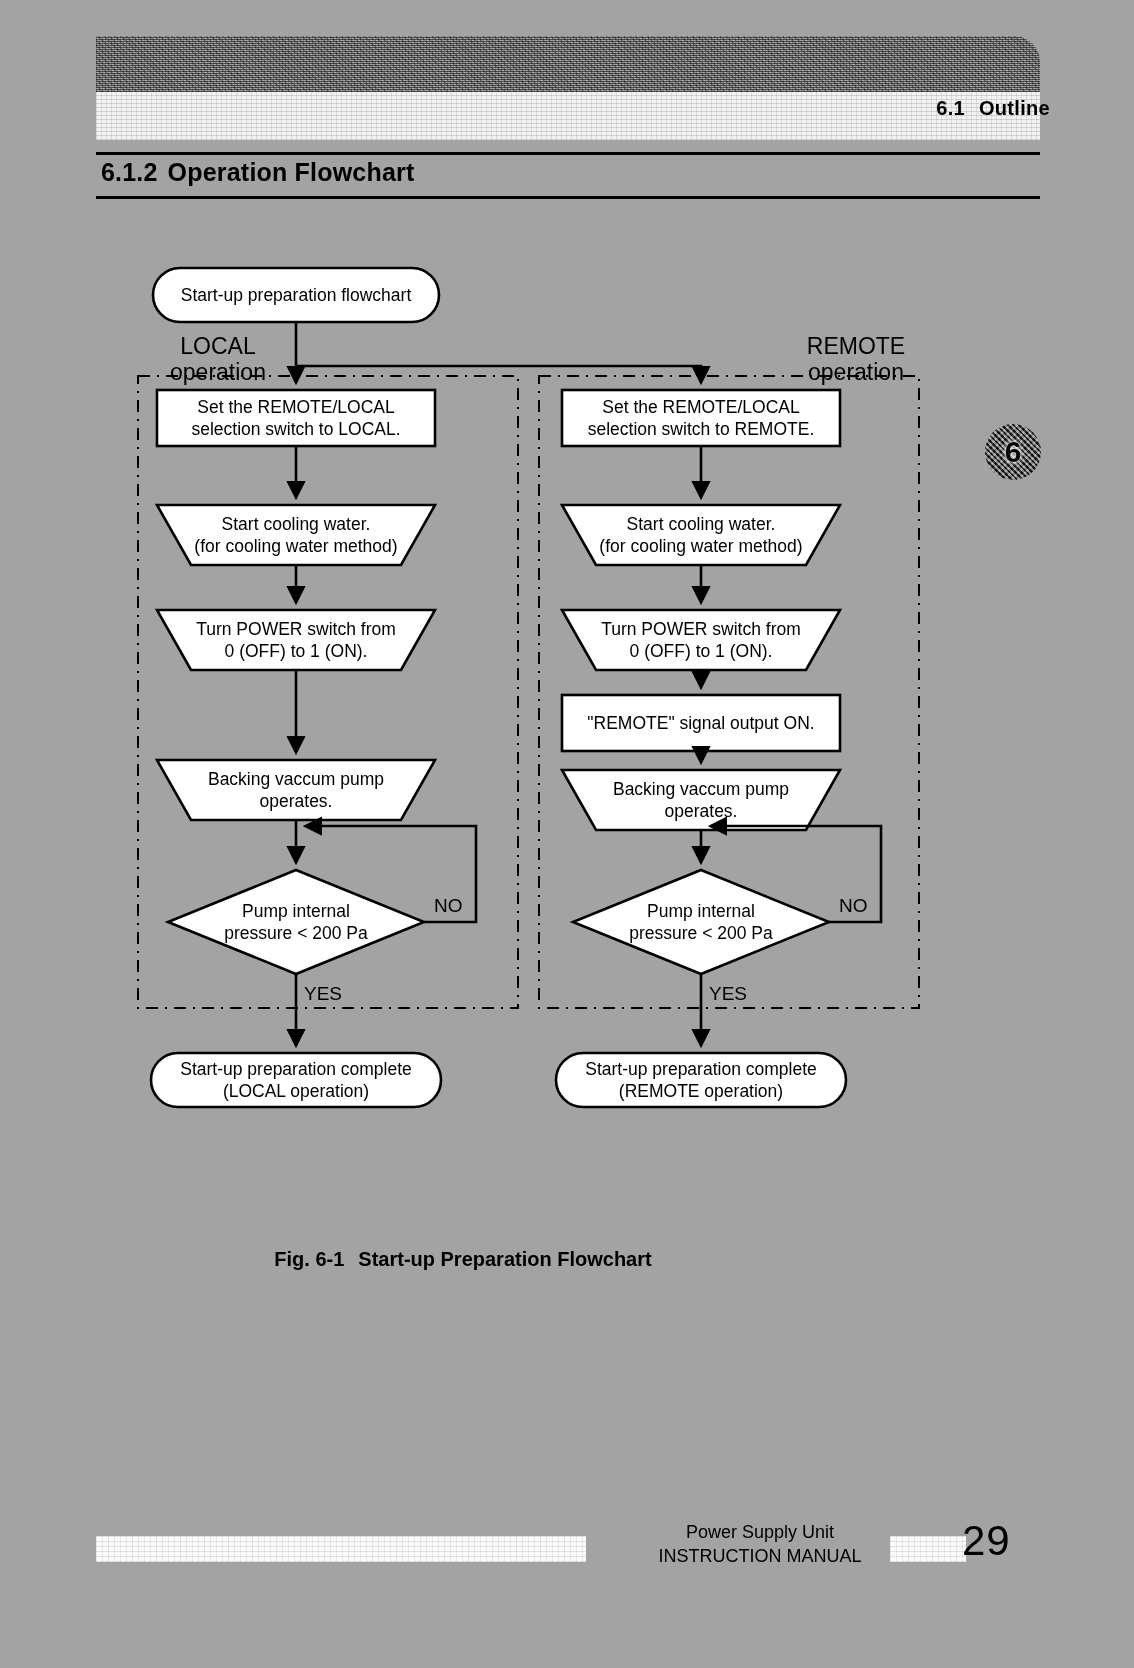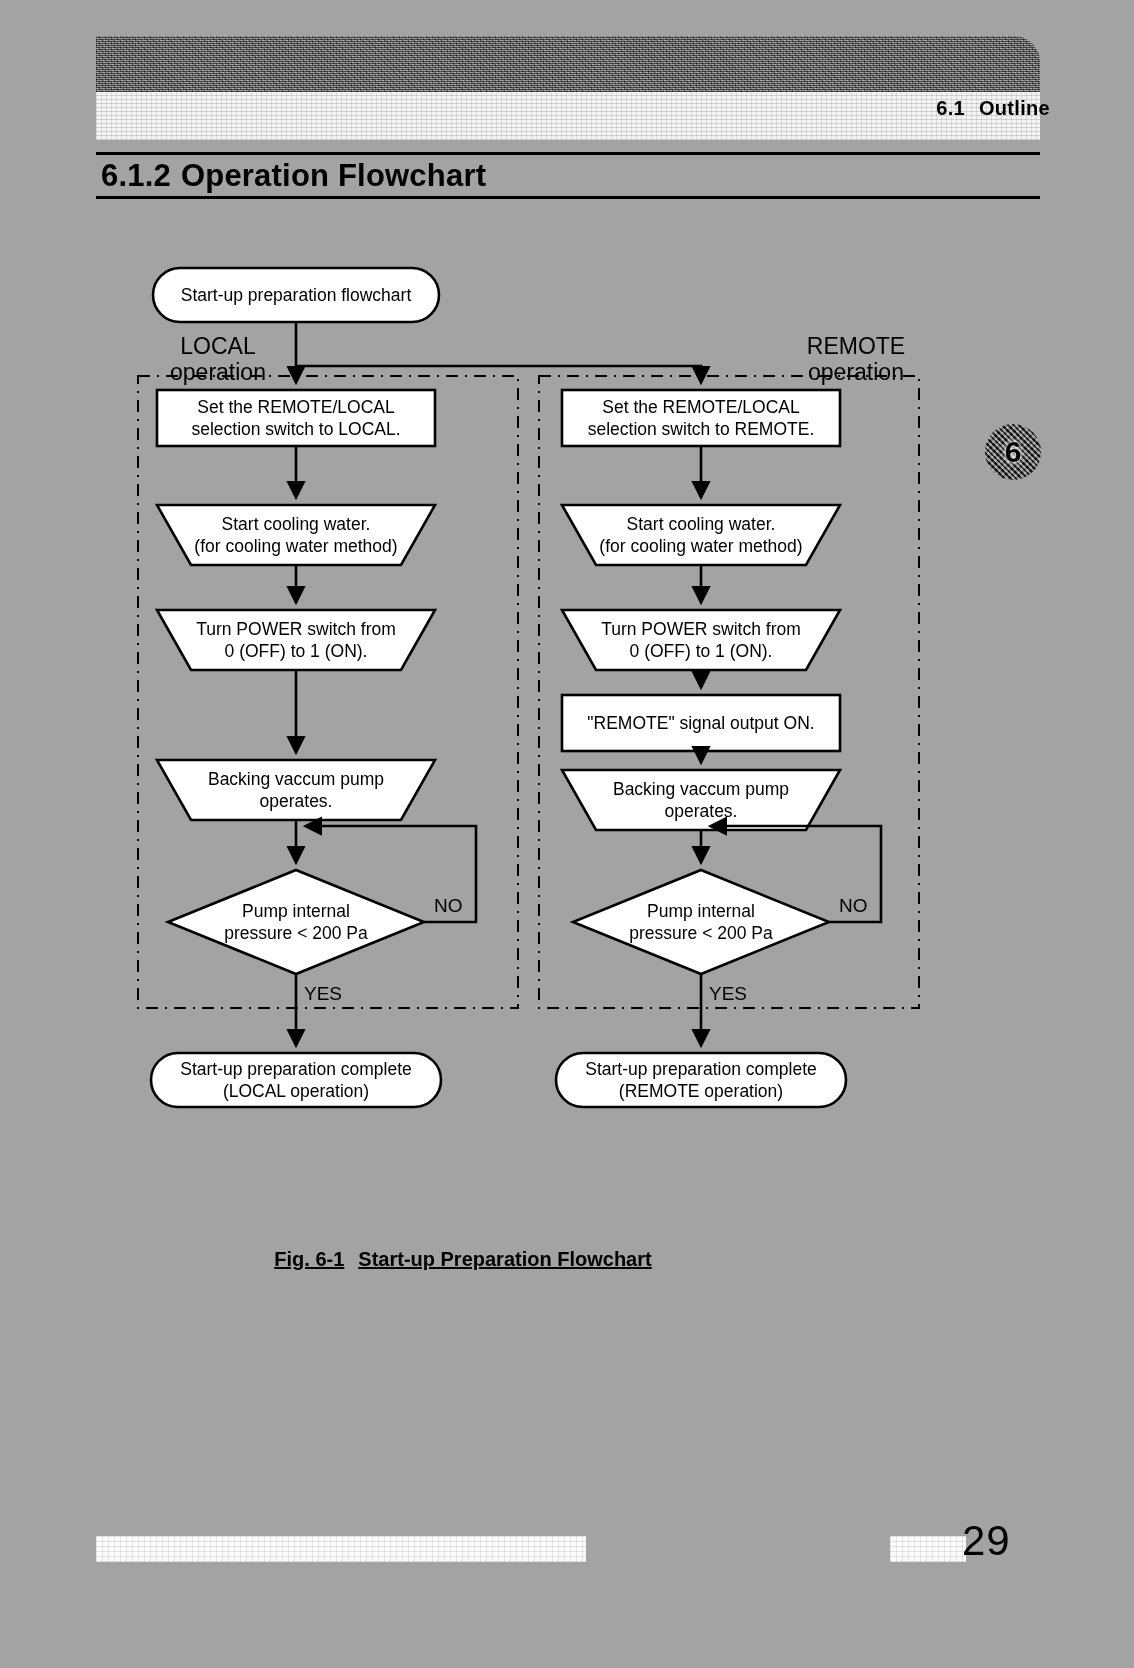--- a/index.html
+++ b/index.html
@@ -62,21 +62,21 @@
     left: 96px;
     width: 944px;
     background: #000;
   }
   .rule-top   { top: 152px; height: 3px; }
   .rule-bot   { top: 196px; height: 3px; }
   .section-title {
     position: absolute;
     left: 101px;
     top: 158px;
-    font-size: 31px;
+    font-size: 25px;
     font-weight: bold;
     letter-spacing: .2px;
     white-space: nowrap;
   }
   .section-title .sec-num { margin-right: 10px; }
 
   
   .chapter-tab {
     position: absolute;
     left: 985px;
@@ -122,21 +122,20 @@
 
   
   .caption {
     position: absolute;
     left: 0;
     top: 1248px;
     width: 926px;
     text-align: center;
     font-size: 20px;
     font-weight: bold;
-    text-decoration: underline;
     white-space: nowrap;
   }
   .caption .fignum { margin-right: 14px; }
 
   
   .footer-speckle {
     position: absolute;
     top: 1536px;
     height: 26px;
     background-color: #fbfbfb;
@@ -246,15 +245,19 @@
         </g>
     </svg>
   </div>
 
   <div class="caption">
     <span class="fignum">Fig. 6-1</span><span>Start-up Preparation Flowchart</span>
   </div>
 
   <div class="footer-speckle fs-left"></div>
   <div class="footer-speckle fs-right"></div>
+  <div class="footer-title">
+    <div>Power Supply Unit</div>
+    <div>INSTRUCTION MANUAL</div>
+  </div>
   <div class="footer-page">29</div>
 
 </div>
 
 </body></html>

